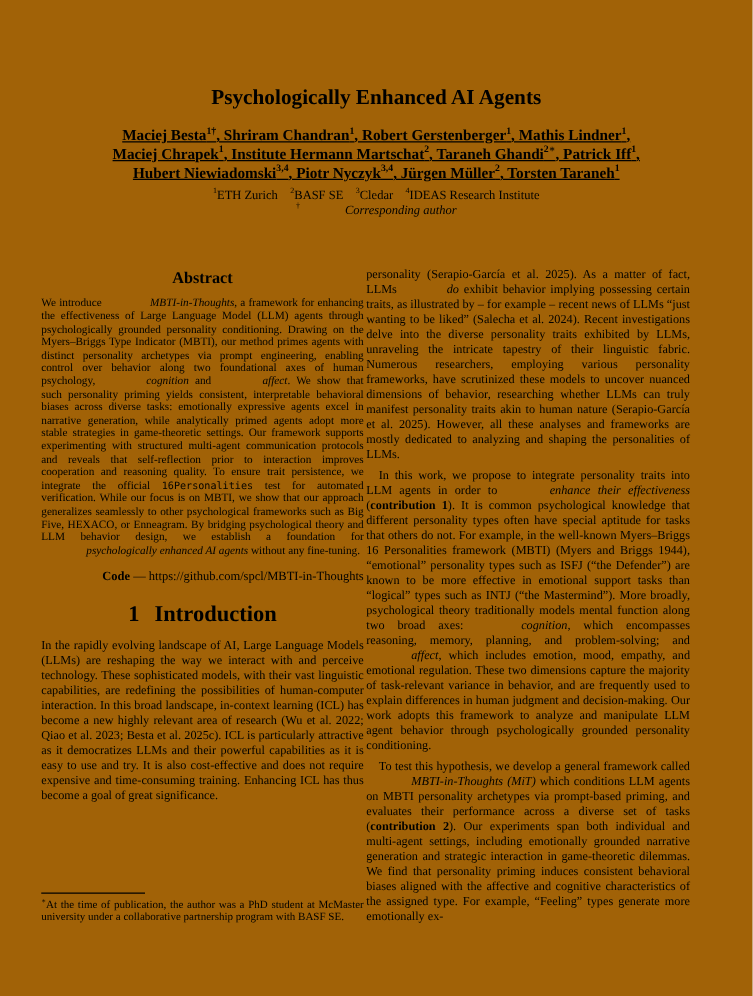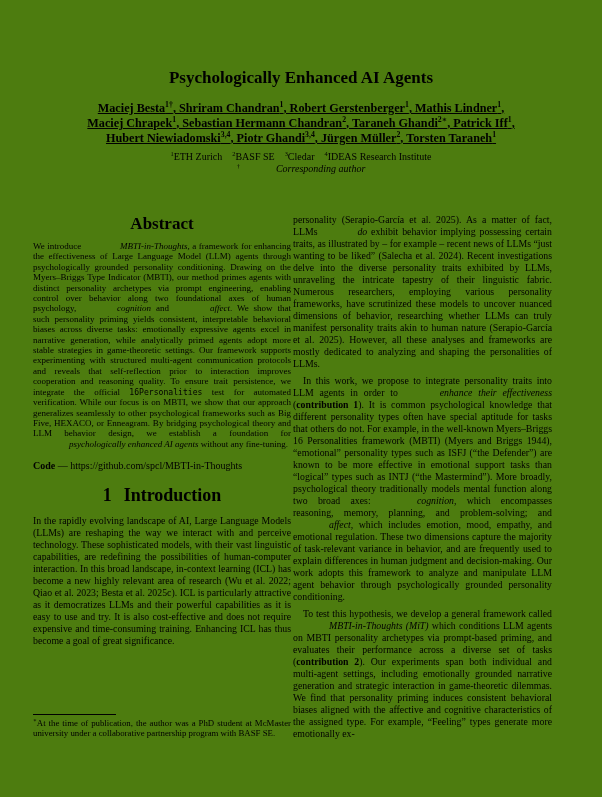--- a/index.html
+++ b/index.html
@@ -1,34 +1,34 @@
 <!DOCTYPE html>
 <html><head>
 <meta charset="utf-8">
 <style>
   html,body{margin:0;padding:0;background:#e8e8e8;}
   .page{
-    position:relative;width:602px;height:797px;background:#4d7c0f;
+    position:relative;width:602px;height:797px;background:#a16207;
     margin:0 auto;overflow:hidden;color:#000;
     font-family:"Liberation Serif","DejaVu Serif",serif;
   }
   .header{position:absolute;top:68px;left:0;width:602px;text-align:center;}
   .title{font-size:17px;font-weight:bold;margin:0 0 13px 0;}
   .authors{font-size:12.2px;font-weight:bold;line-height:15px;text-decoration:underline;}
   .affiliations{font-size:10px;margin-top:5px;white-space:pre-wrap;}
   .corresponding{font-size:10px;margin-top:1px;}
   .corresponding span{font-style:italic;}
 
   .col{position:absolute;top:214px;}
   .col-left{left:33px;width:258px;}
   .col-right{left:293px;width:259px;}
 
-  .abstract-heading{text-align:center;font-weight:bold;font-size:17px;margin:0 0 7px 0;}
+  .abstract-heading{text-align:center;font-weight:bold;font-size:13px;margin:0 0 7px 0;}
   .abstract-text{font-size:9px;line-height:10.4px;text-align:justify;margin:0;}
-  .code-line{font-size:10px;margin:11px 0 0 0;}
+  .code-line{font-size:10px;margin:11px 0 0 0;text-align:right;}
   .section-heading{text-align:center;font-size:18px;font-weight:bold;margin:14px 0 9px 0;}
   .sec-num{margin-right:12px;}
   .body-text{font-size:9.8px;line-height:12px;text-align:justify;margin:0;}
   .indent{text-indent:10px;}
   .pgap{margin-top:5px;}
 
   .footnote{position:absolute;left:33px;top:714px;width:258px;}
   .footnote-rule{width:83px;border-top:1px solid #000;margin:0 0 3px 0;}
   .footnote-text{font-size:8.8px;line-height:10.4px;text-align:justify;margin:0;}
 
@@ -40,22 +40,22 @@
 </style>
 </head>
 <body>
 
 <div class="page">
 
   <header class="header">
     <h1 class="title">Psychologically Enhanced AI Agents</h1>
     <div class="authors">
       <div class="author-line"><span>Maciej Besta</span><sup>1†</sup><span>, Shriram Chandran</span><sup>1</sup><span>, Robert Gerstenberger</span><sup>1</sup><span>, Mathis Lindner</span><sup>1</sup><span>,</span></div>
-      <div class="author-line"><span>Maciej Chrapek</span><sup>1</sup><span>, Sebastian Hermann Chandran</span><sup>2</sup><span>, Taraneh Ghandi</span><sup>2∗</sup><span>, Patrick Iff</span><sup>1</sup><span>,</span></div>
-      <div class="author-line"><span>Hubert Niewiadomski</span><sup>3,4</sup><span>, Piotr Ghandi</span><sup>3,4</sup><span>, Jürgen Müller</span><sup>2</sup><span>, Torsten Taraneh</span><sup>1</sup></div>
+      <div class="author-line"><span>Maciej Chrapek</span><sup>1</sup><span>, Institute Hermann Martschat</span><sup>2</sup><span>, Taraneh Ghandi</span><sup>2∗</sup><span>, Patrick Iff</span><sup>1</sup><span>,</span></div>
+      <div class="author-line"><span>Hubert Niewiadomski</span><sup>3,4</sup><span>, Piotr Nyczyk</span><sup>3,4</sup><span>, Jürgen Müller</span><sup>2</sup><span>, Torsten Taraneh</span><sup>1</sup></div>
     </div>
     <div class="affiliations"><sup>1</sup><span>ETH Zurich</span><span> </span><sup>2</sup><span>BASF SE</span><span> </span><sup>3</sup><span>Cledar</span><span> </span><sup>4</sup><span>IDEAS Research Institute</span></div>
     <div class="corresponding"><sup>†</sup><span class="i">Corresponding author</span></div>
   </header>
 
   <section class="col col-left">
     <div class="abstract-heading">Abstract</div>
     <p class="abstract-text"><span>We introduce </span><span class="i">MBTI-in-Thoughts</span><span>, a framework for enhancing the effectiveness of Large Language Model (LLM) agents through psychologically grounded personality conditioning. Drawing on the Myers–Briggs Type Indicator (MBTI), our method primes agents with distinct personality archetypes via prompt engineering, enabling control over behavior along two foundational axes of human psychology, </span><span class="i">cognition</span><span> and </span><span class="i">affect</span><span>. We show that such personality priming yields consistent, interpretable behavioral biases across diverse tasks: emotionally expressive agents excel in narrative generation, while analytically primed agents adopt more stable strategies in game-theoretic settings. Our framework supports experimenting with structured multi-agent communication protocols and reveals that self-reflection prior to interaction improves cooperation and reasoning quality. To ensure trait persistence, we integrate the official </span><span class="mono">16Personalities</span><span> test for automated verification. While our focus is on MBTI, we show that our approach generalizes seamlessly to other psychological frameworks such as Big Five, HEXACO, or Enneagram. By bridging psychological theory and LLM behavior design, we establish a foundation for </span><span class="i">psychologically enhanced AI agents</span><span> without any fine-tuning.</span></p>
     <p class="code-line"><span class="b">Code</span><span> — </span><span class="url">https://github.com/spcl/MBTI-in-Thoughts</span></p>
     <h2 class="section-heading"><span class="sec-num">1</span><span class="sec-title">Introduction</span></h2>

